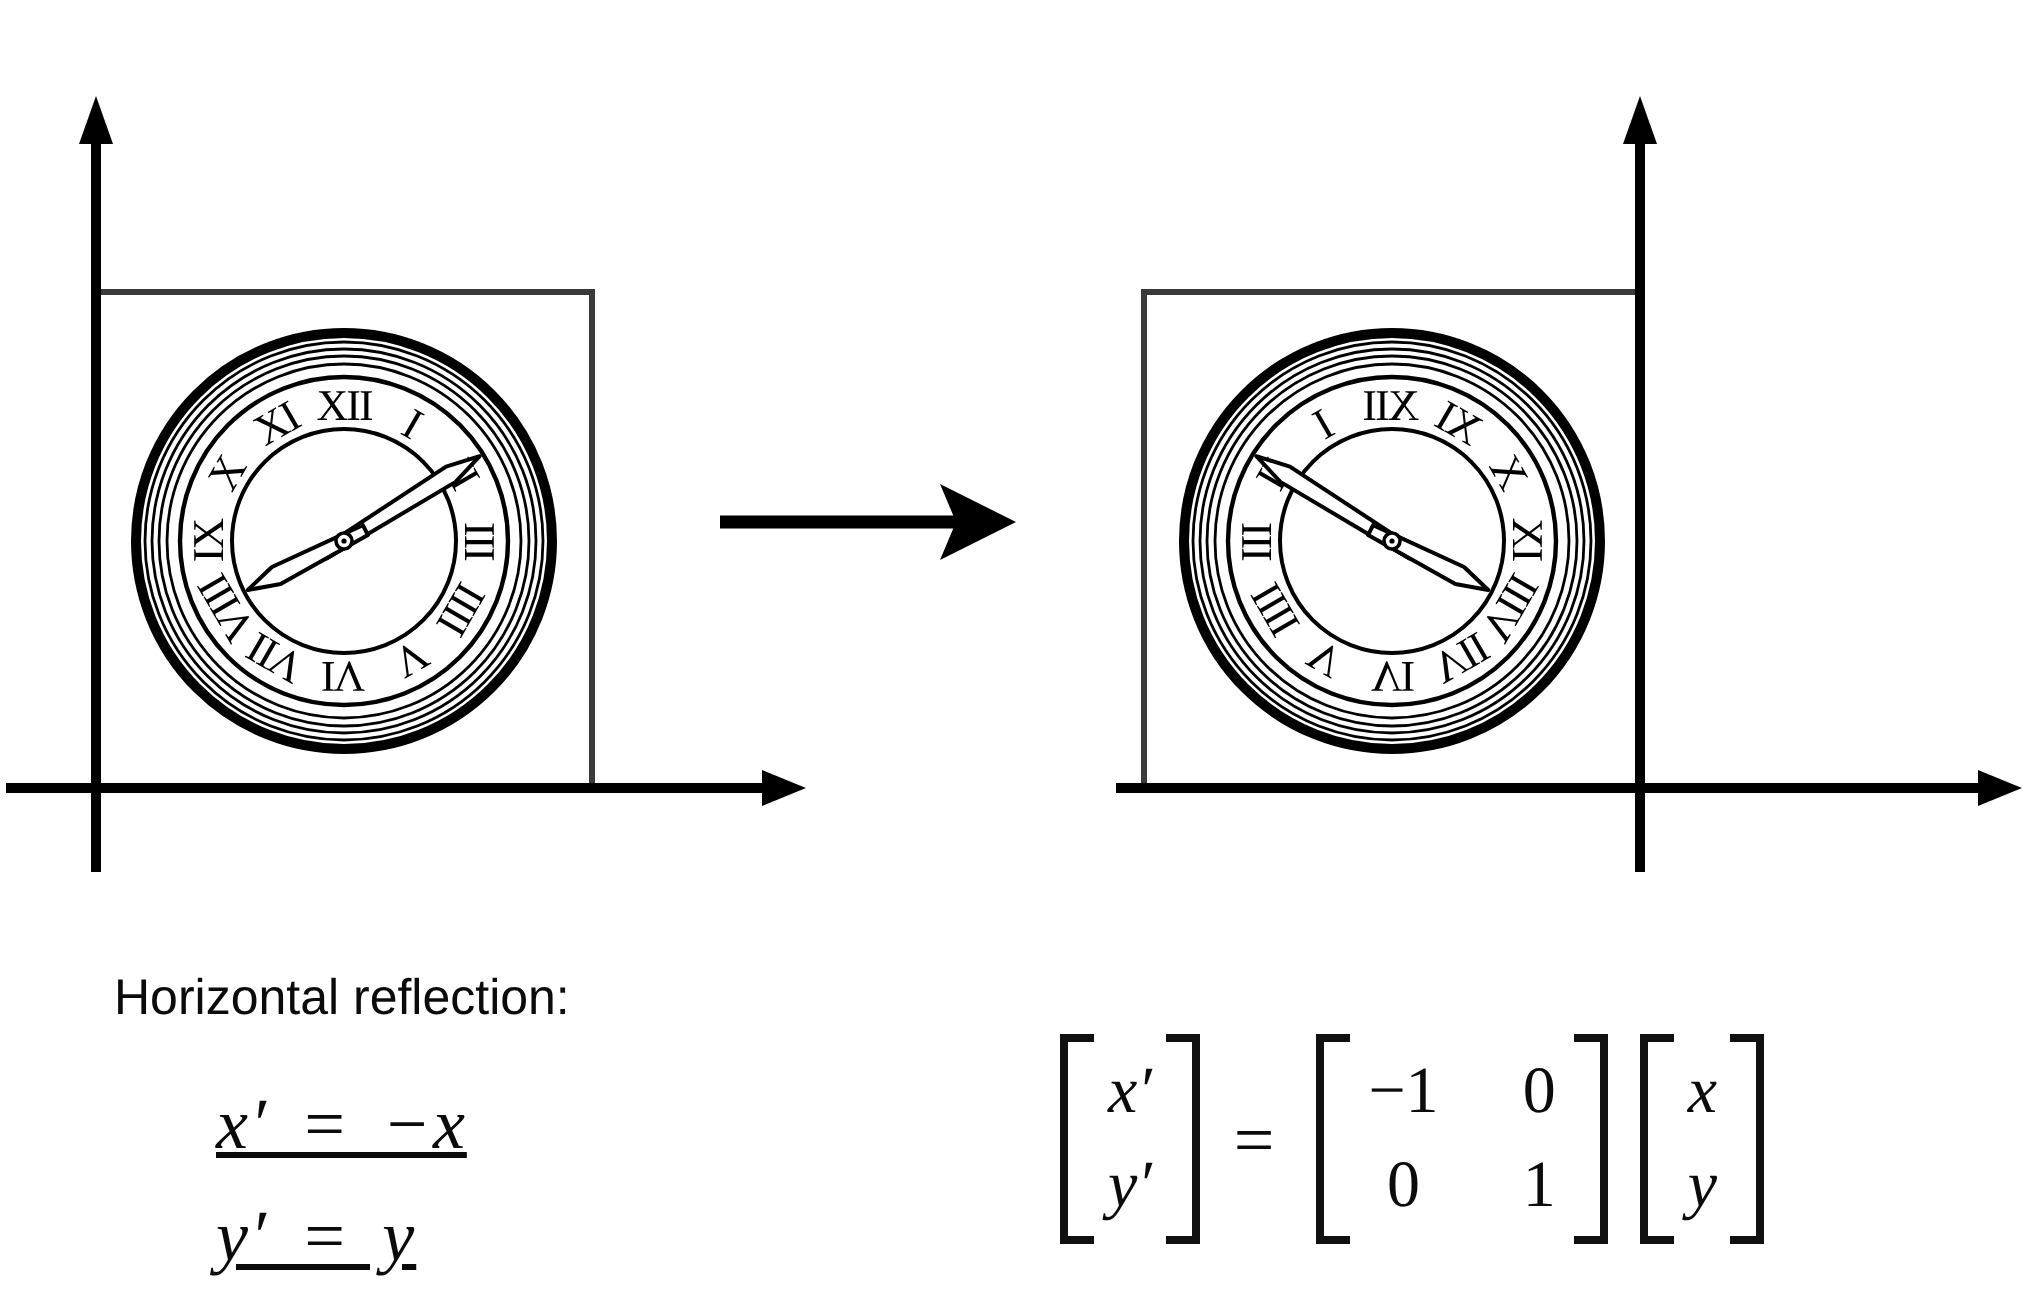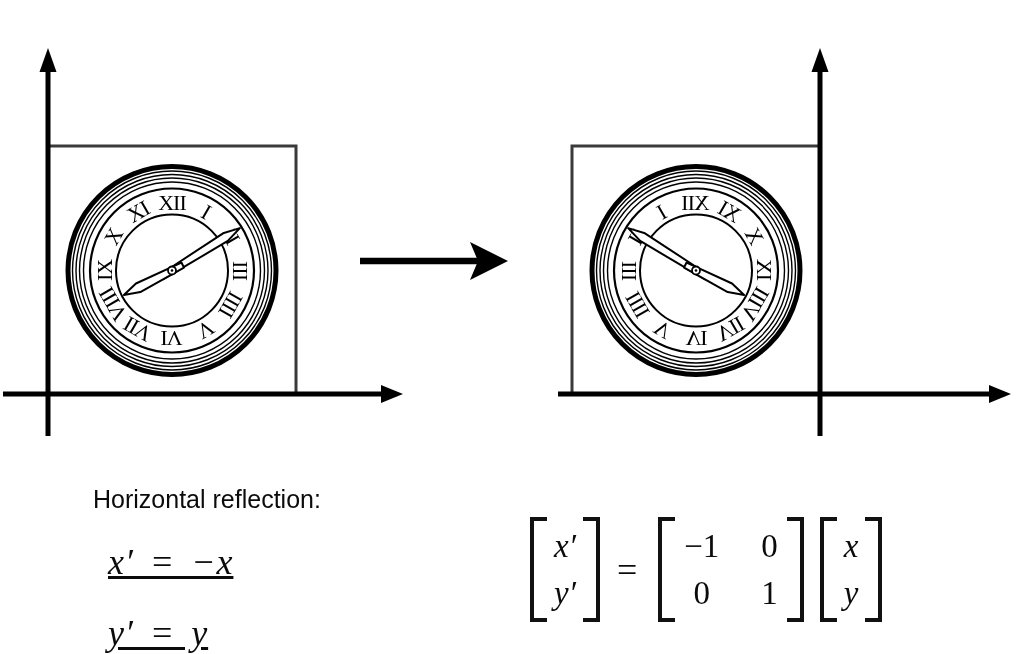--- a/index.html
+++ b/index.html
@@ -3,25 +3,25 @@
 <meta charset="utf-8">
 <style>
   html,body{margin:0;padding:0;background:#fff;}
   .stage{position:relative;width:1021px;height:654px;background:#fff;overflow:hidden;
          font-family:"Liberation Sans",sans-serif;}
   .stage > svg{position:absolute;left:0;top:0;}
 
   .numeral{font-family:"Liberation Serif",serif;font-size:22px;fill:#000;letter-spacing:-1px;}
 
   .caption-title{position:absolute;left:57px;top:485px;font-size:25px;color:#0b0b0b;
-                 font-family:"Liberation Sans",sans-serif;margin-left:36px;}
+                 font-family:"Liberation Sans",sans-serif;}
   .math-line{position:absolute;font-family:"Liberation Serif",serif;font-style:italic;
              font-size:36px;color:#0b0b0b;word-spacing:6px;letter-spacing:1px;text-decoration:underline;}
   .eq1{left:108px;top:541px;}
-  .eq2{left:108px;top:597px;margin-top:15px;}
+  .eq2{left:108px;top:597px;}
 
   .matrix-eq{position:absolute;left:530px;top:517px;height:105px;display:flex;
              align-items:stretch;font-family:"Liberation Serif",serif;color:#0b0b0b;}
   .vec{display:flex;align-items:stretch;}
   .rhs-gap{margin-left:16px;}
   .mat-gap{margin-left:4px;}
   .brk{width:13px;}
   .brk.l{border:4px solid #111;border-right:none;}
   .brk.r{border:4px solid #111;border-left:none;}
   .colm{display:flex;flex-direction:column;justify-content:center;padding:0 7px;}

